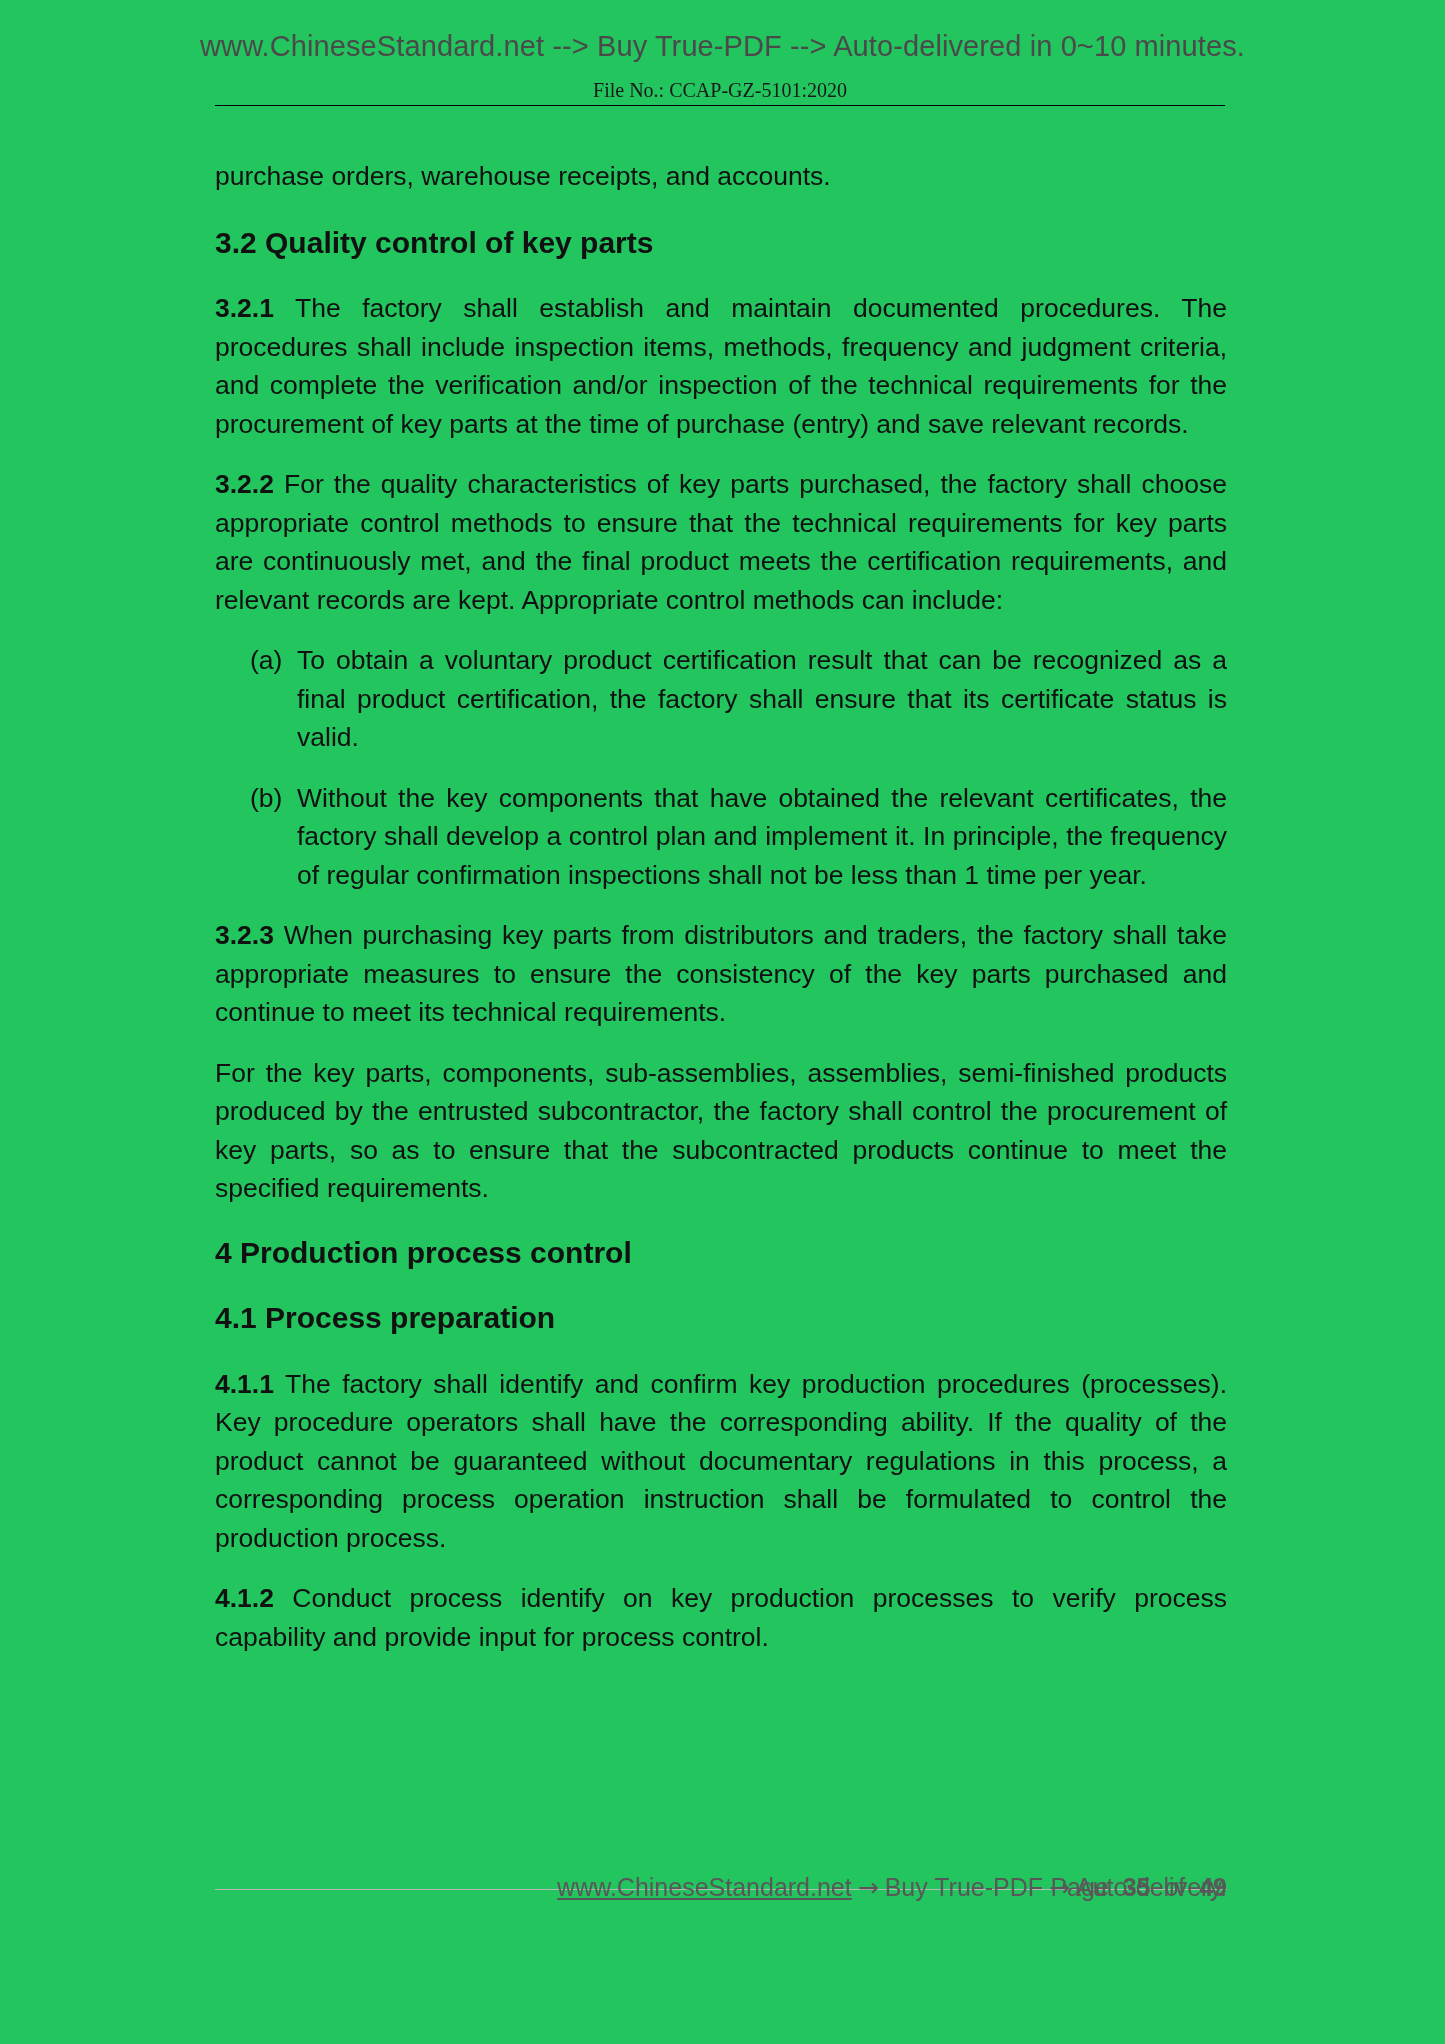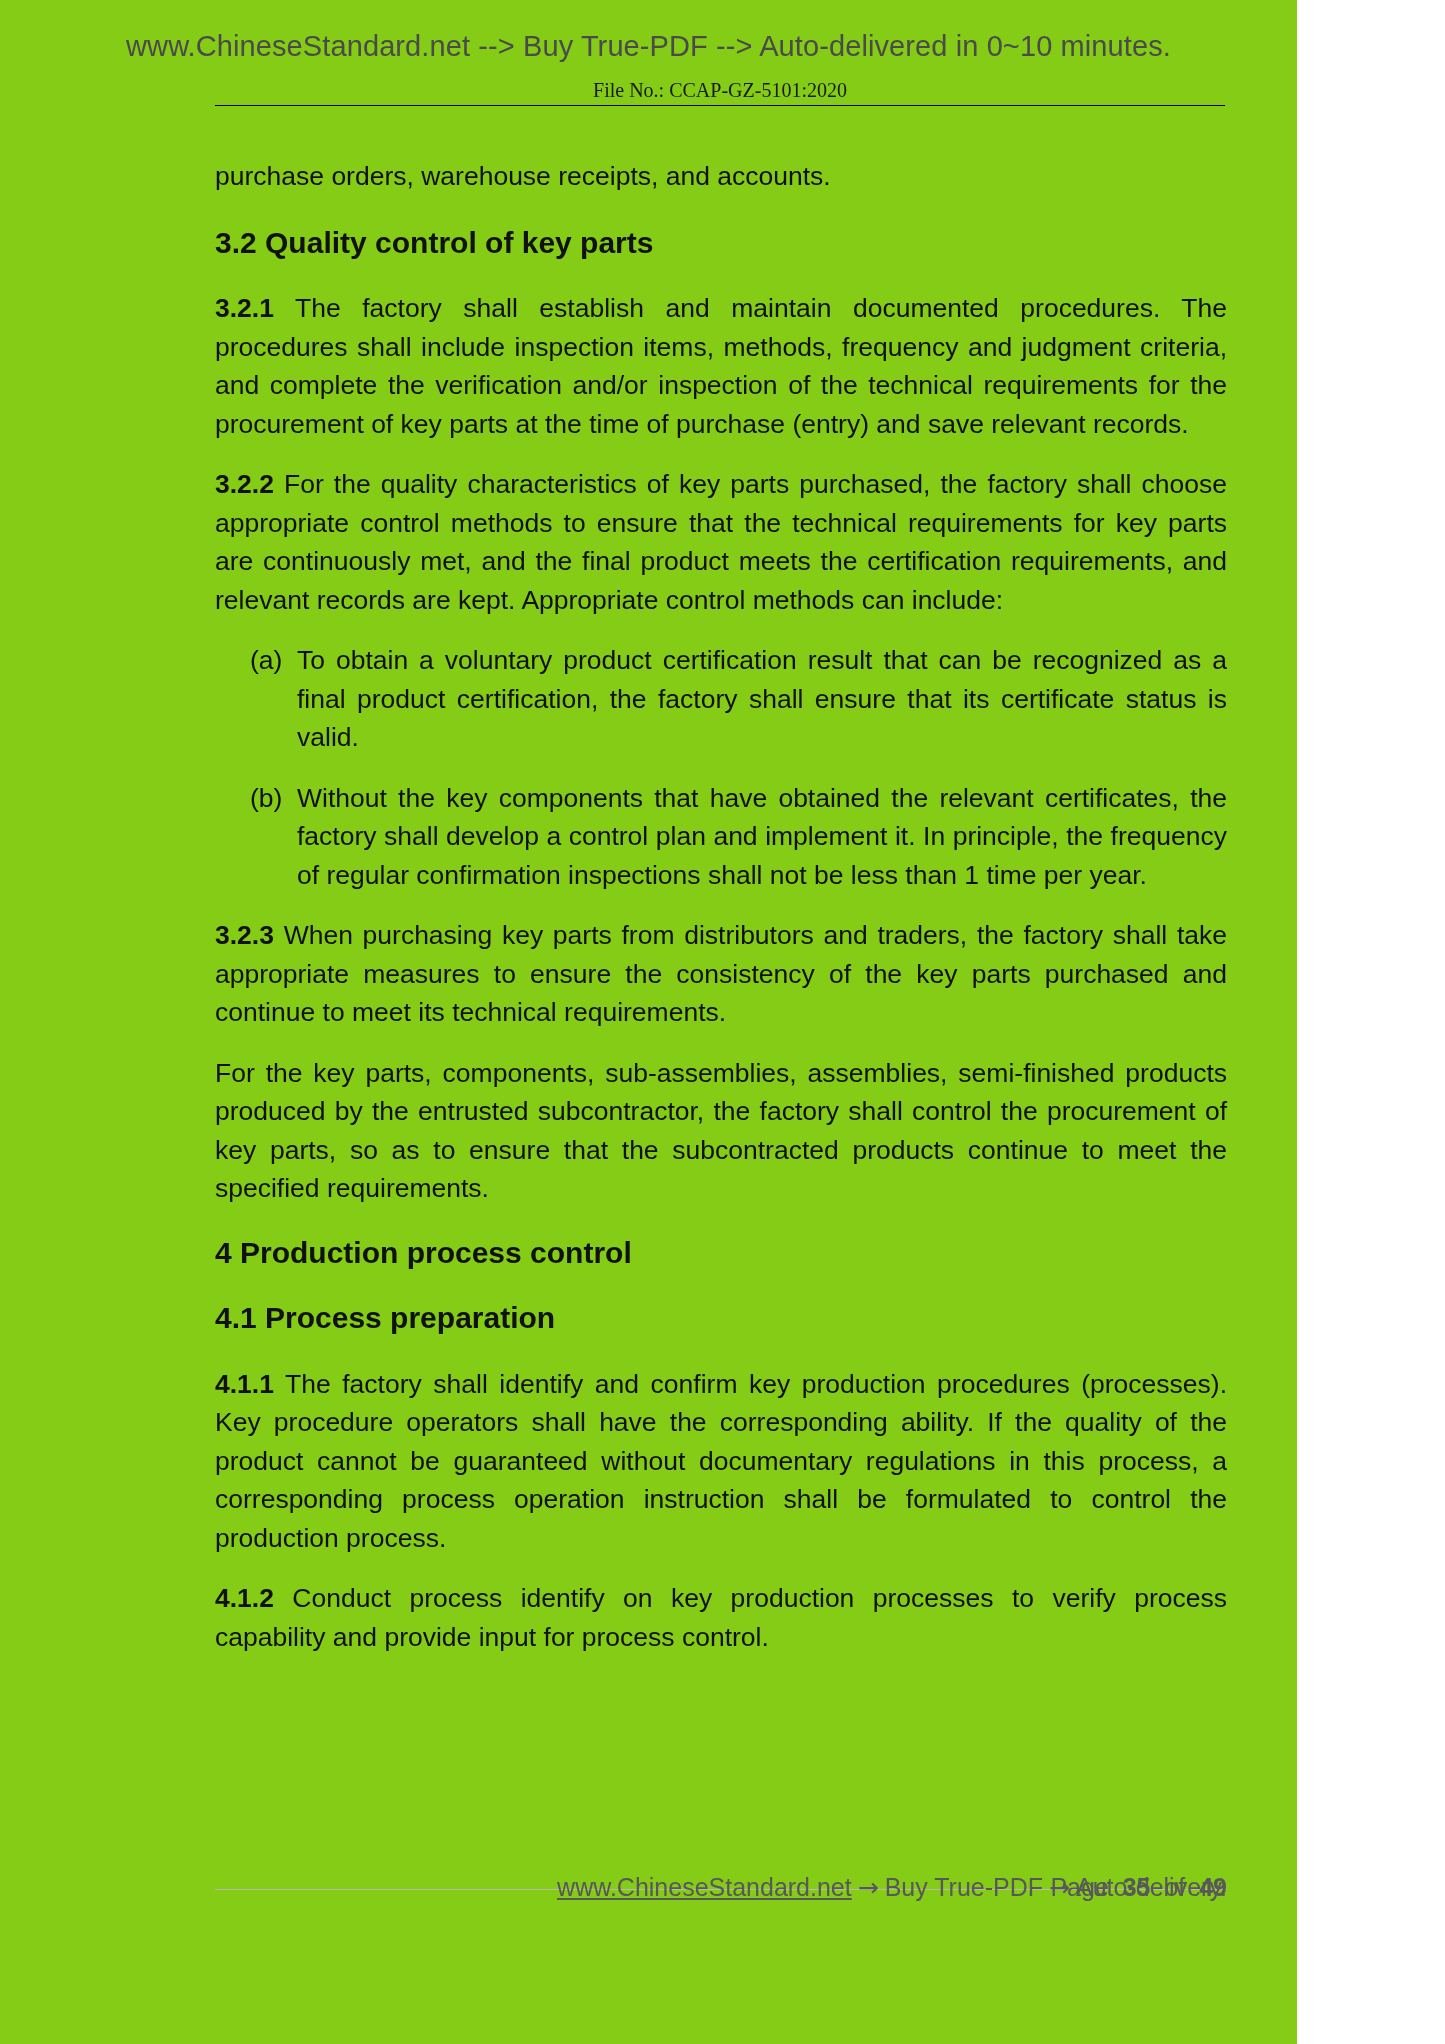--- a/index.html
+++ b/index.html
@@ -2,23 +2,23 @@
 <html><head>
 <meta charset="utf-8">
 <style>
   html, body {
     margin: 0;
     padding: 0;
     background: #ffffff;
   }
   .page {
     position: relative;
-    width: 1297px;
+    width: 1445px;
     height: 2044px;
-    background: #84cc16;
+    background: #22c55e;
     box-sizing: border-box;
     font-family: "Liberation Sans", sans-serif;
     overflow: hidden;
   }
 
   
   .promo-banner {
     position: absolute;
     top: 30px;
     left: 0;

